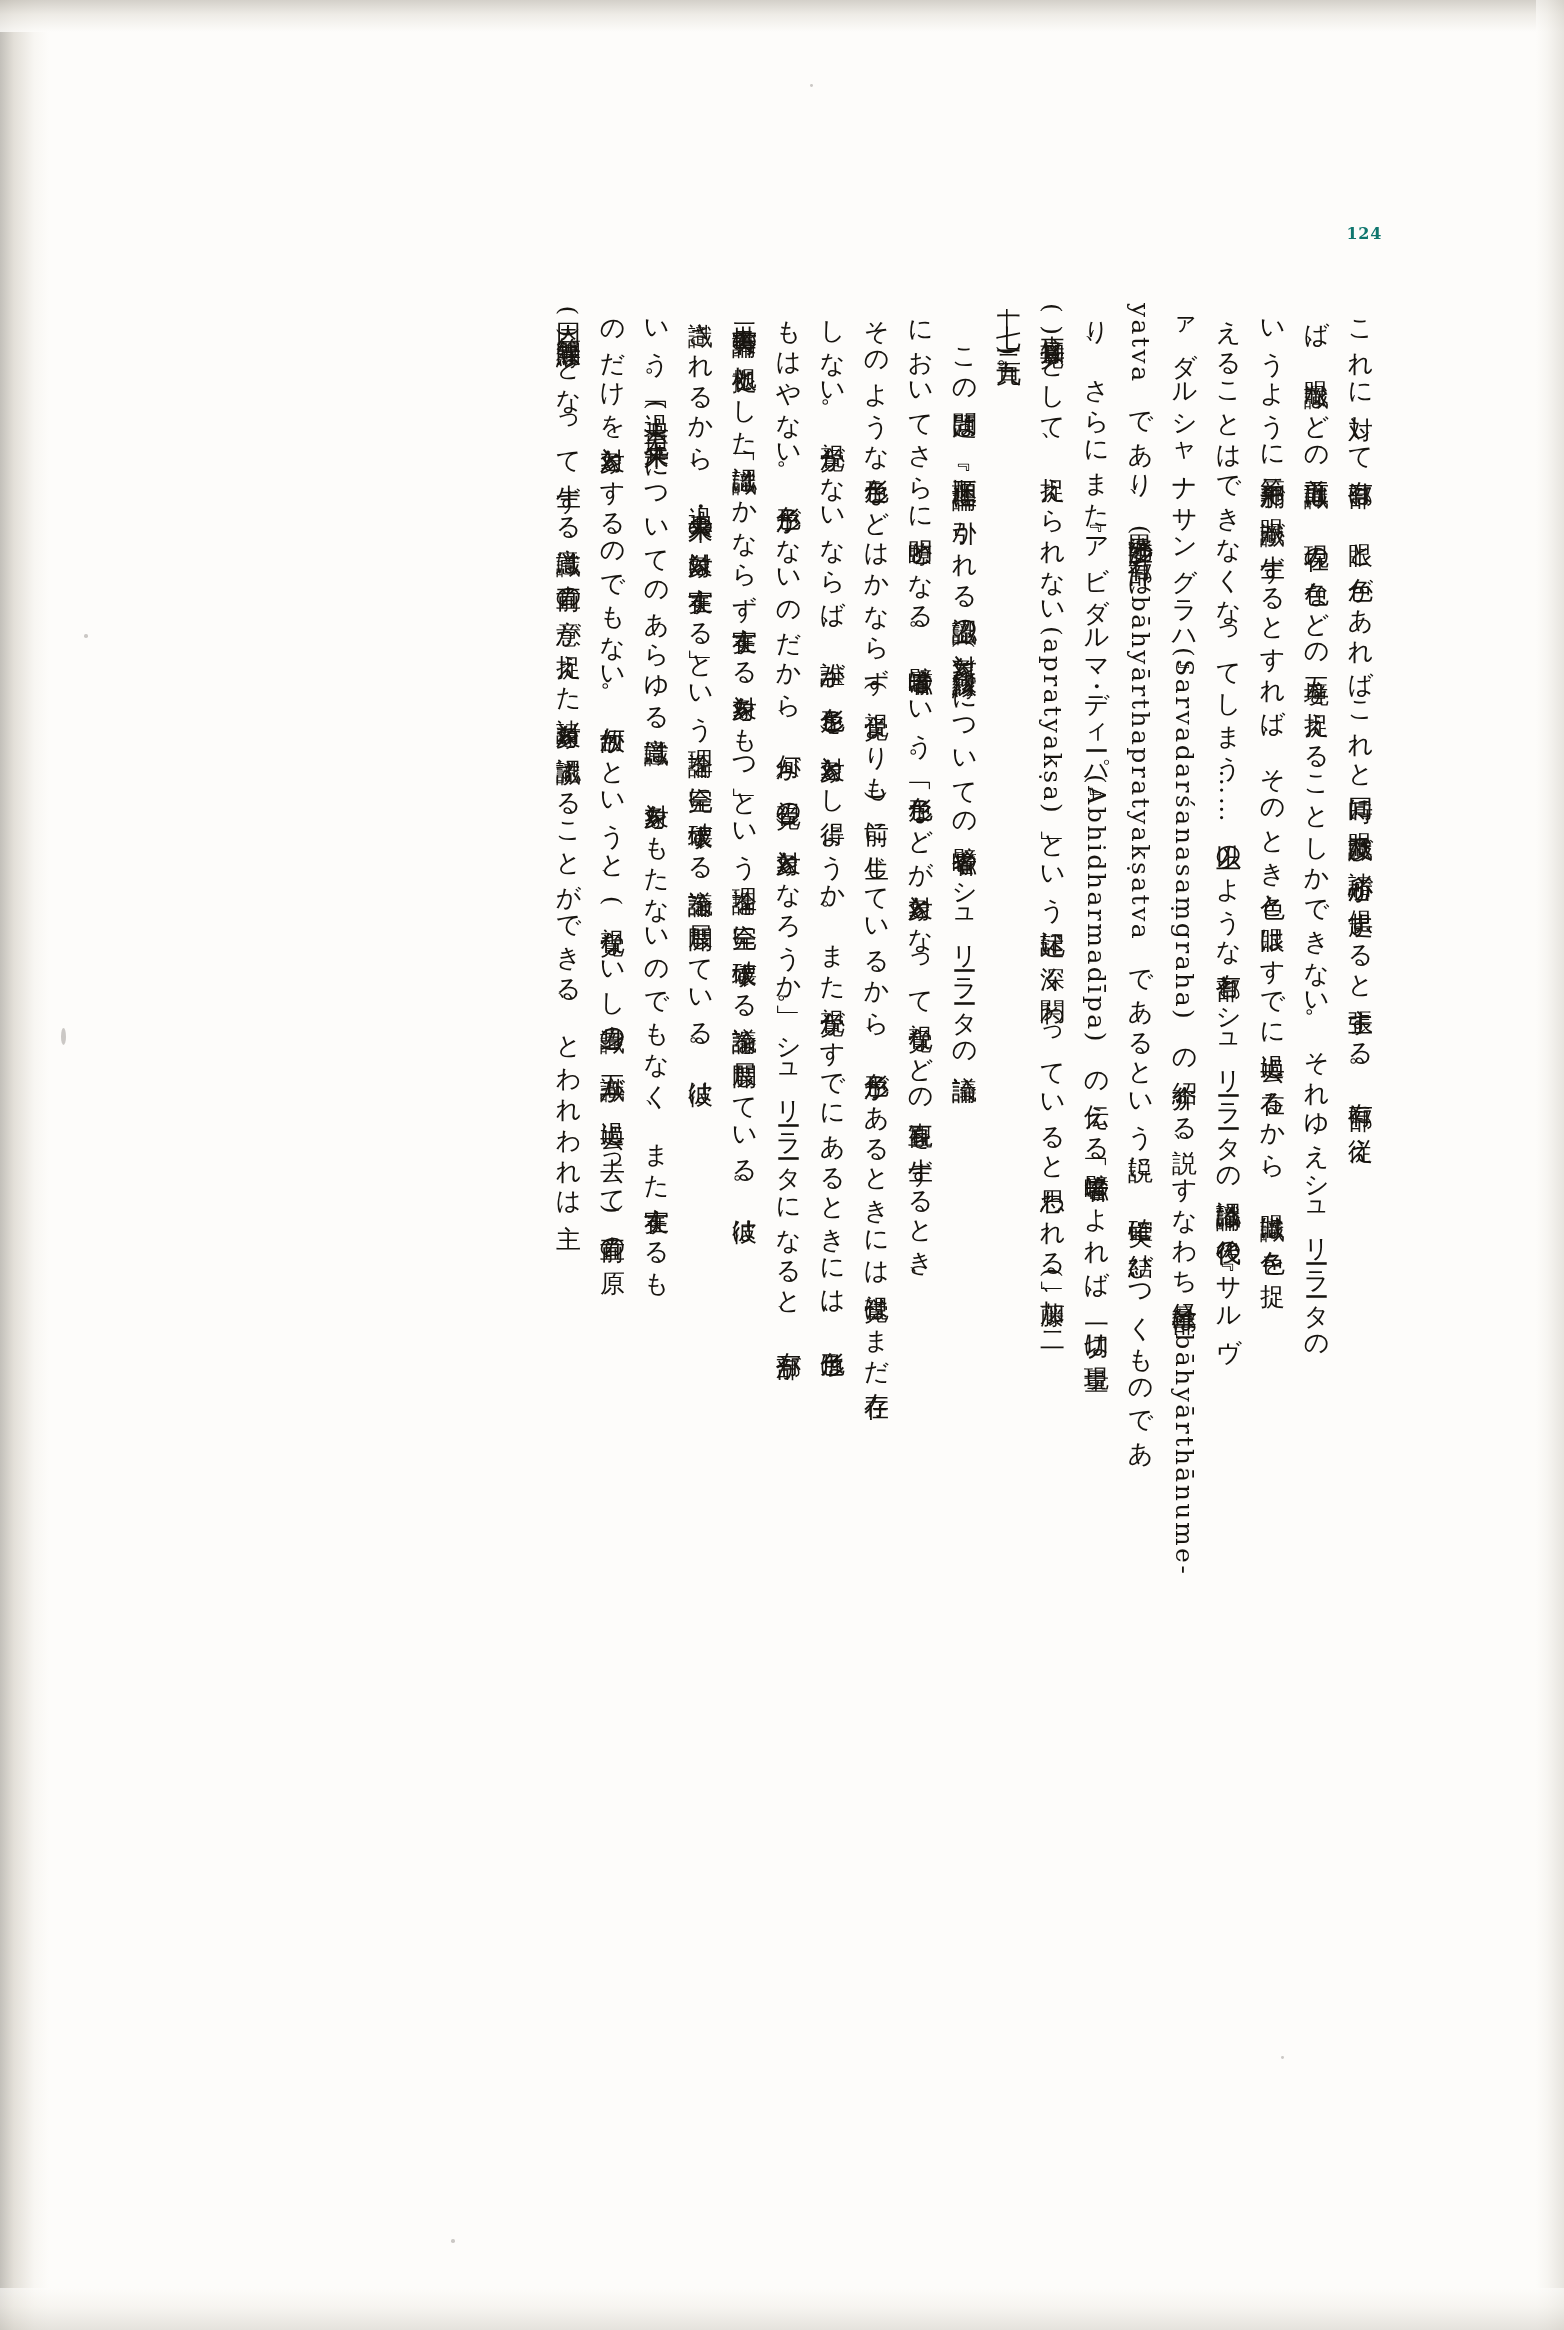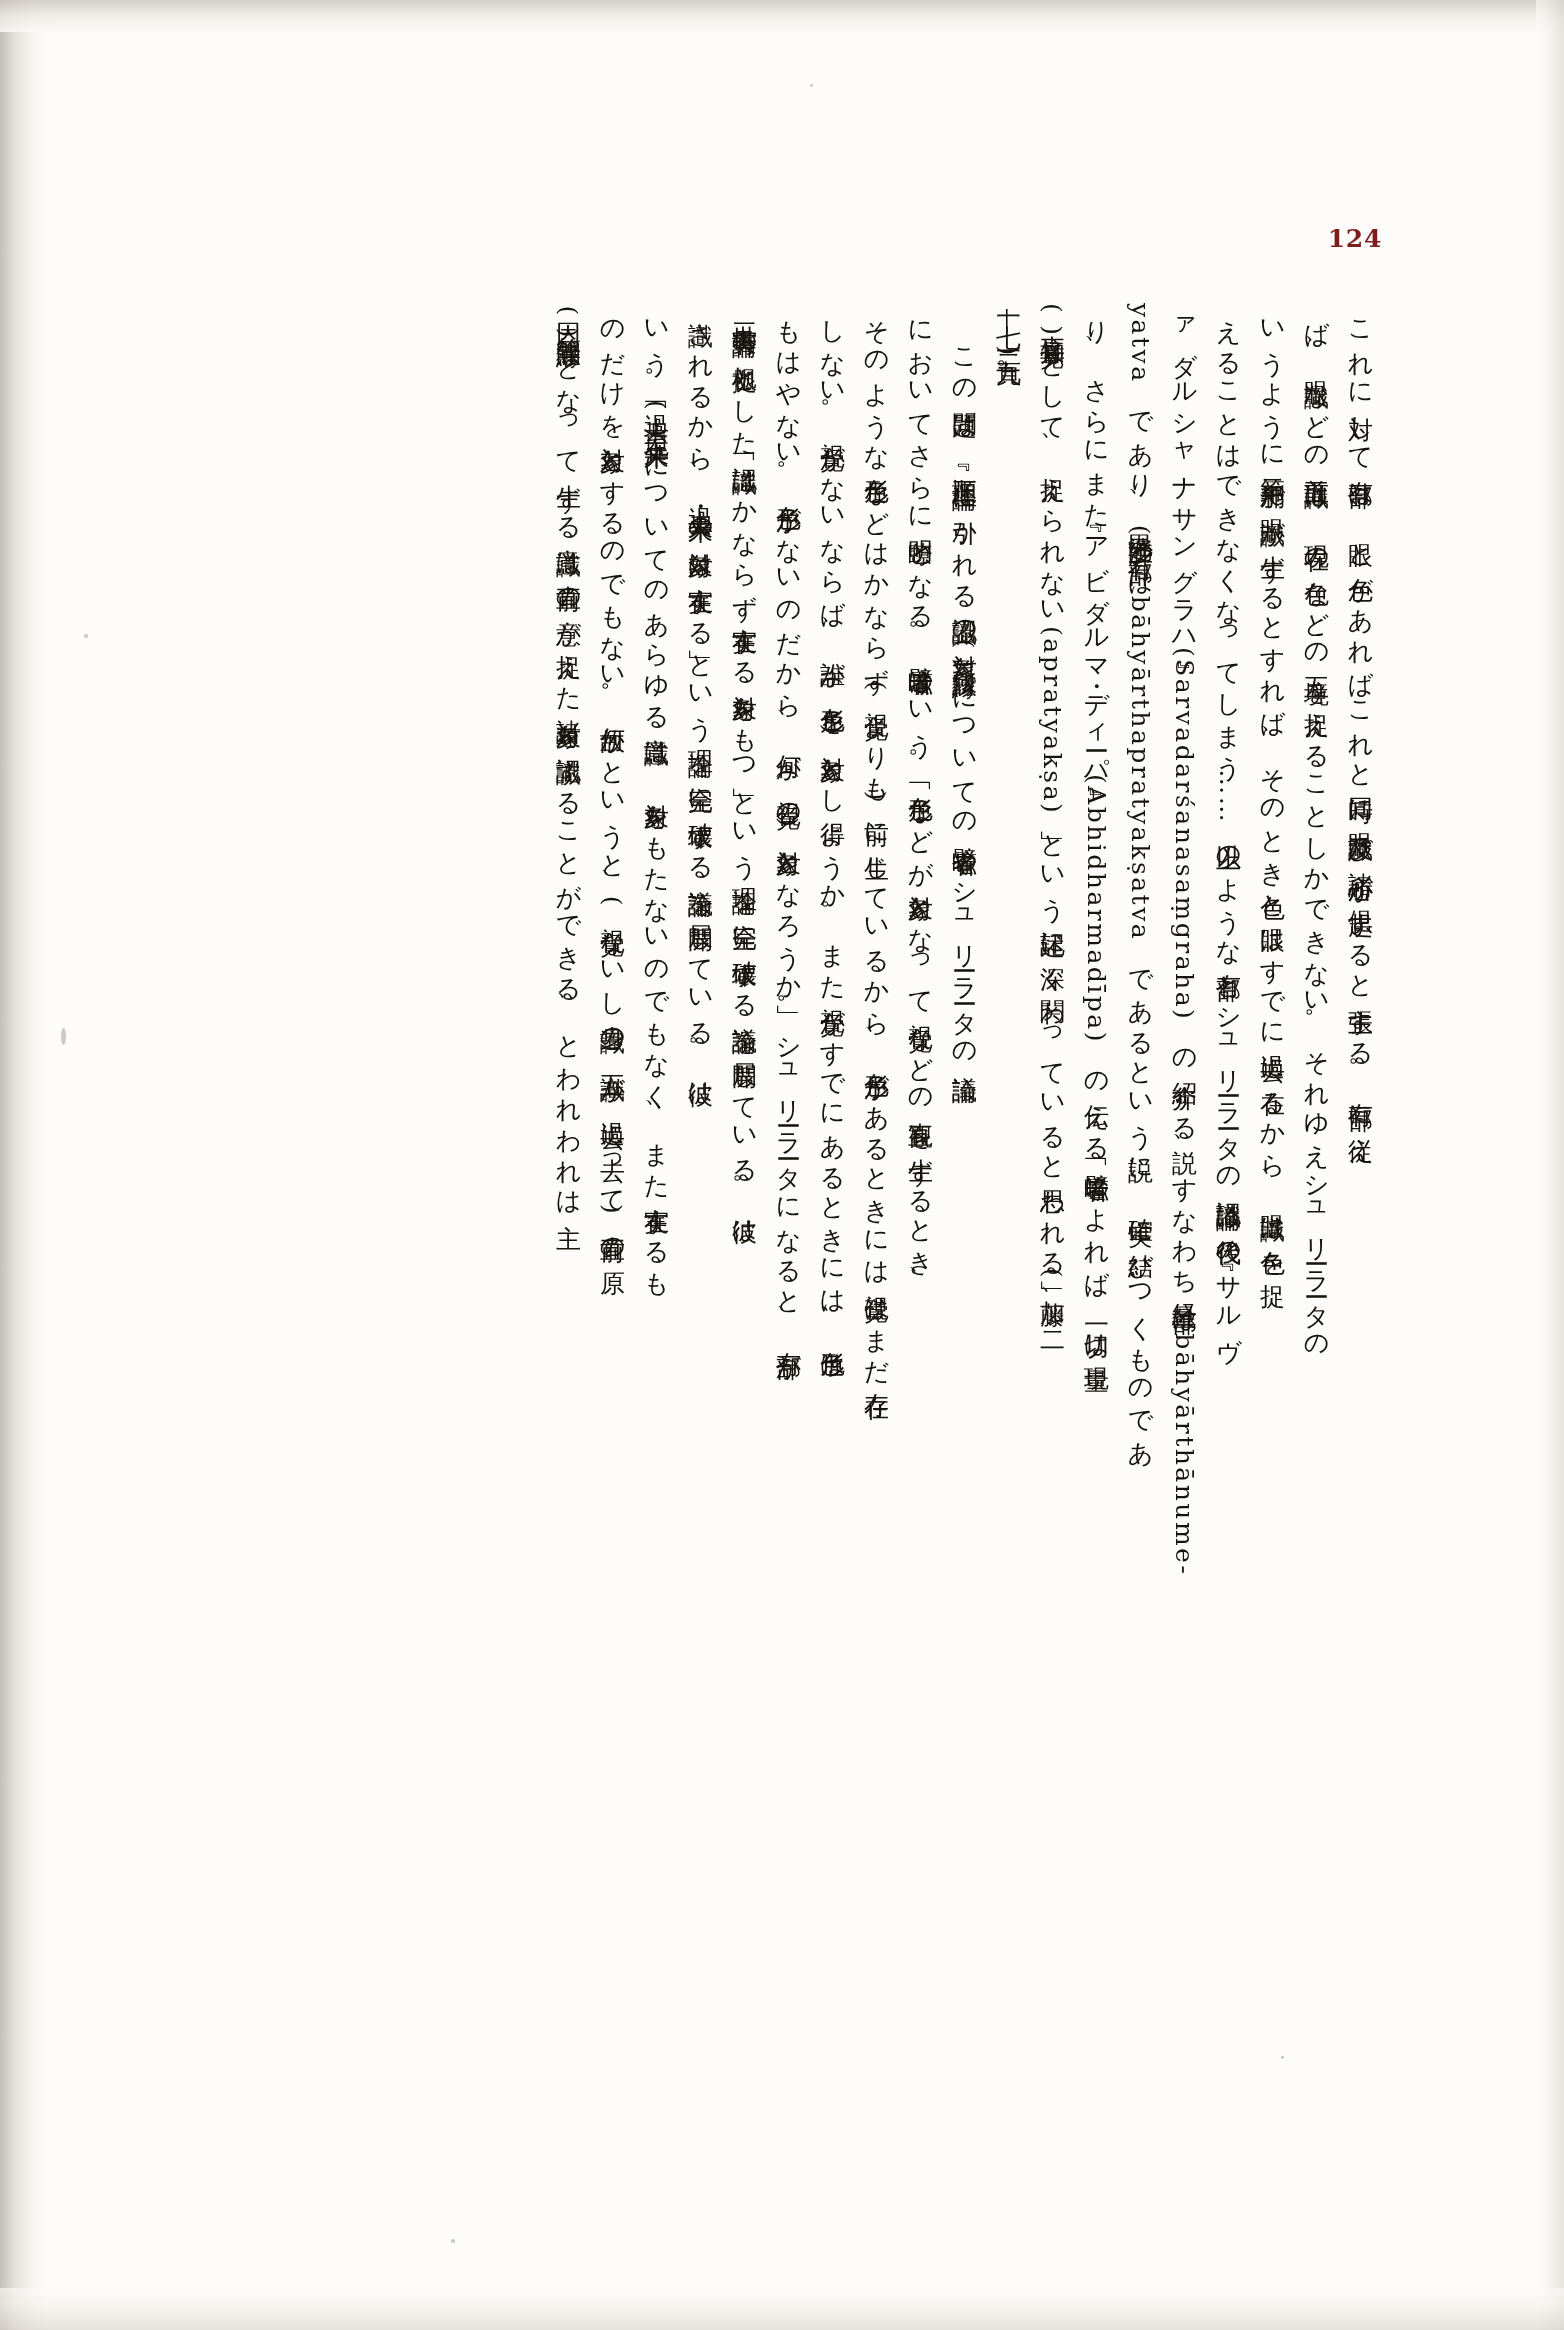--- a/index.html
+++ b/index.html
@@ -68,24 +68,24 @@
     border-radius: 50%;
     opacity: 0.45;
   }
 
   
   #page-number {
     position: absolute;
     right: 182px;
     top: 224px;
     font-family: "DejaVu Serif", "Liberation Serif", serif;
-    font-size: 25px;
+    font-size: 16px;
     font-weight: 700;
     letter-spacing: 0.7px;
-    color: #7f1d1d;
+    color: #0f766e;
   }
 
   
   #body-text {
     position: absolute;
     top: 303px;
     right: 182px;
     height: 1802px;
     width: 1098px;
     display: flex;

